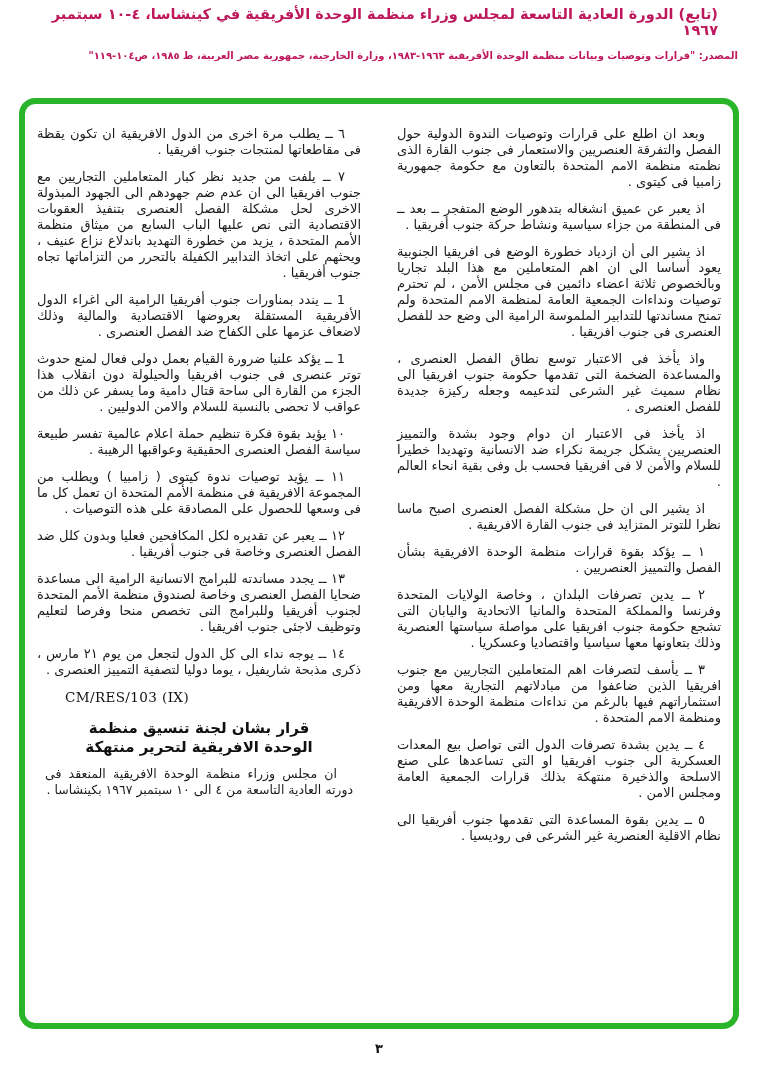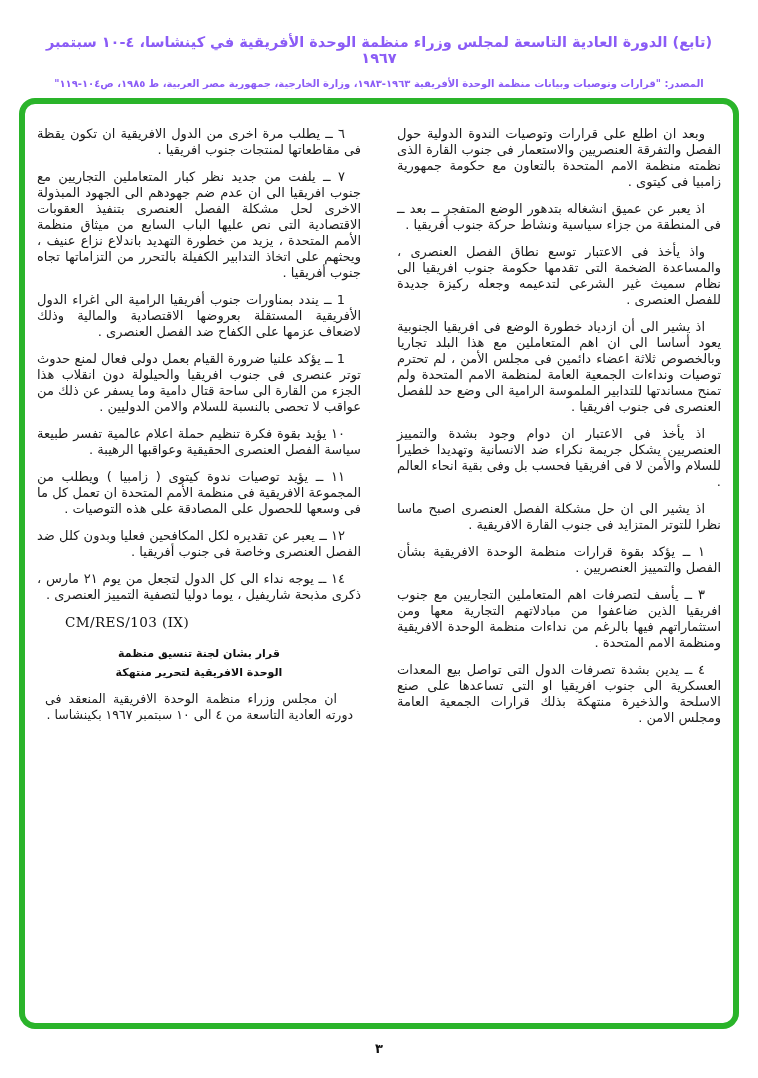--- a/index.html
+++ b/index.html
@@ -9,22 +9,22 @@
     background: #ffffff;
     font-family: "DejaVu Sans", sans-serif;
   }
   .page {
     position: relative;
     width: 758px; height: 1078px;
     background: #ffffff;
     overflow: hidden;
   }
   .header {
-    position: absolute; top: 34px; left: 0; width: 100%;
-    text-align: center; direction: rtl; color: #8b5cf6;
+    position: absolute; top: 6px; left: 0; width: 100%;
+    direction: rtl; color: #be185d;
   }
   .header-title { font-size: 14.5px; font-weight: 700; padding: 0 40px; }
   .header-source { font-size: 10px; font-weight: 700; margin-top: 12px; padding: 0 20px; }
   .frame {
     position: absolute; left: 19px; top: 98px;
     width: 720px; height: 931px;
     border: 6px solid #2ab42a;
     border-radius: 16px;
     padding: 22px 12px 10px 12px;
     direction: rtl;
@@ -49,21 +49,21 @@
     text-align: left;
     padding-left: 28px;
     font-family: "DejaVu Serif", serif;
     font-size: 13.5px;
     letter-spacing: 0.4px;
     color: #111111;
   }
   .res-title {
     text-align: center;
     font-weight: 700;
-    font-size: 11px;
+    font-size: 15px;
     line-height: 19px;
     margin: 0 0 9px 0;
     color: #101010;
   }
   .opening {
     margin: 8px;
     font-size: 12.5px;
     line-height: 16px;
     text-align: justify;
     text-indent: 16px;
@@ -83,37 +83,40 @@
   <div class="header">
     <div class="header-title">(تابع) الدورة العادية التاسعة لمجلس وزراء منظمة الوحدة الأفريقية في كينشاسا، ٤-١٠ سبتمبر ١٩٦٧</div>
     <div class="header-source">المصدر: "قرارات وتوصيات وبيانات منظمة الوحدة الأفريقية ١٩٦٣-١٩٨٣، وزارة الخارجية، جمهورية مصر العربية، ط ١٩٨٥، ص١٠٤-١١٩"</div>
   </div>
 
   <div class="frame" style="border-color: rgb(42, 180, 42);">
 
     <section class="column col-right">
       <p class="para">وبعد ان اطلع على قرارات وتوصيات الندوة الدولية حول الفصل والتفرقة العنصريين والاستعمار فى جنوب القارة الذى نظمته منظمة الامم المتحدة بالتعاون مع حكومة جمهورية زامبيا فى كيتوى .</p>
       <p class="para">اذ يعبر عن عميق انشغاله بتدهور الوضع المتفجر ــ بعد ــ فى المنطقة من جزاء سياسية ونشاط حركة جنوب أفريقيا .</p>
+      <p class="para">اذ يشير الى أن ازدياد خطورة الوضع فى افريقيا الجنوبية يعود أساسا الى ان اهم المتعاملين مع هذا البلد تجاريا وبالخصوص ثلاثة اعضاء دائمين فى مجلس الأمن ، لم تحترم توصيات ونداءات الجمعية العامة لمنظمة الامم المتحدة ولم تمنح مساندتها للتدابير الملموسة الرامية الى وضع حد للفصل العنصرى فى جنوب افريقيا .</p>
       <p class="para">واذ يأخذ فى الاعتبار توسع نطاق الفصل العنصرى ، والمساعدة الضخمة التى تقدمها حكومة جنوب افريقيا الى نظام سميث غير الشرعى لتدعيمه وجعله ركيزة جديدة للفصل العنصرى .</p>
-      <p class="para">اذ يشير الى أن ازدياد خطورة الوضع فى افريقيا الجنوبية يعود أساسا الى ان اهم المتعاملين مع هذا البلد تجاريا وبالخصوص ثلاثة اعضاء دائمين فى مجلس الأمن ، لم تحترم توصيات ونداءات الجمعية العامة لمنظمة الامم المتحدة ولم تمنح مساندتها للتدابير الملموسة الرامية الى وضع حد للفصل العنصرى فى جنوب افريقيا .</p>
       <p class="para">اذ يأخذ فى الاعتبار ان دوام وجود بشدة والتمييز العنصريين يشكل جريمة نكراء ضد الانسانية وتهديدا خطيرا للسلام والأمن لا فى افريقيا فحسب بل وفى بقية انحاء العالم .</p>
       <p class="para">اذ يشير الى ان حل مشكلة الفصل العنصرى اصبح ماسا نظرا للتوتر المتزايد فى جنوب القارة الافريقية .</p>
       <p class="para">١ ــ يؤكد بقوة قرارات منظمة الوحدة الافريقية بشأن الفصل والتمييز العنصريين .</p>
+      <p class="para">٢ ــ يدين تصرفات البلدان ، وخاصة الولايات المتحدة وفرنسا والمملكة المتحدة والمانيا الاتحادية واليابان التى تشجع حكومة جنوب افريقيا على مواصلة سياستها العنصرية وذلك بتعاونها معها سياسيا واقتصاديا وعسكريا .</p>
       <p class="para">٣ ــ يأسف لتصرفات اهم المتعاملين التجاريين مع جنوب افريقيا الذين ضاعفوا من مبادلاتهم التجارية معها ومن استثماراتهم فيها بالرغم من نداءات منظمة الوحدة الافريقية ومنظمة الامم المتحدة .</p>
       <p class="para">٤ ــ يدين بشدة تصرفات الدول التى تواصل بيع المعدات العسكرية الى جنوب افريقيا او التى تساعدها على صنع الاسلحة والذخيرة منتهكة بذلك قرارات الجمعية العامة ومجلس الامن .</p>
+      <p class="para">٥ ــ يدين بقوة المساعدة التى تقدمها جنوب أفريقيا الى نظام الاقلية العنصرية غير الشرعى فى روديسيا .</p>
     </section>
 
     <section class="column col-left">
       <p class="para">٦ ــ يطلب مرة اخرى من الدول الافريقية ان تكون يقظة فى مقاطعاتها لمنتجات جنوب افريقيا .</p>
       <p class="para">٧ ــ يلفت من جديد نظر كبار المتعاملين التجاريين مع جنوب افريقيا الى ان عدم ضم جهودهم الى الجهود المبذولة الاخرى لحل مشكلة الفصل العنصرى بتنفيذ العقوبات الاقتصادية التى نص عليها الباب السابع من ميثاق منظمة الأمم المتحدة ، يزيد من خطورة التهديد باندلاع نزاع عنيف ، ويحثهم على اتخاذ التدابير الكفيلة بالتحرر من التزاماتها تجاه جنوب أفريقيا .</p>
       <p class="para">1 ــ يندد بمناورات جنوب أفريقيا الرامية الى اغراء الدول الأفريقية المستقلة بعروضها الاقتصادية والمالية وذلك لاضعاف عزمها على الكفاح ضد الفصل العنصرى .</p>
       <p class="para">1 ــ يؤكد علنيا ضرورة القيام بعمل دولى فعال لمنع حدوث توتر عنصرى فى جنوب افريقيا والحيلولة دون انقلاب هذا الجزء من القارة الى ساحة قتال دامية وما يسفر عن ذلك من عواقب لا تحصى بالنسبة للسلام والامن الدوليين .</p>
       <p class="para">١٠ يؤيد بقوة فكرة تنظيم حملة اعلام عالمية تفسر طبيعة سياسة الفصل العنصرى الحقيقية وعواقبها الرهيبة .</p>
       <p class="para">١١ ــ يؤيد توصيات ندوة كيتوى ( زامبيا ) ويطلب من المجموعة الافريقية فى منظمة الأمم المتحدة ان تعمل كل ما فى وسعها للحصول على المصادقة على هذه التوصيات .</p>
       <p class="para">١٢ ــ يعبر عن تقديره لكل المكافحين فعليا وبدون كلل ضد الفصل العنصرى وخاصة فى جنوب أفريقيا .</p>
+      <p class="para">١٣ ــ يجدد مساندته للبرامج الانسانية الرامية الى مساعدة ضحايا الفصل العنصرى وخاصة لصندوق منظمة الأمم المتحدة لجنوب أفريقيا وللبرامج التى تخصص منحا وفرصا لتعليم وتوظيف لاجئى جنوب افريقيا .</p>
       <p class="para">١٤ ــ يوجه نداء الى كل الدول لتجعل من يوم ٢١ مارس ، ذكرى مذبحة شاريفيل ، يوما دوليا لتصفية التمييز العنصرى .</p>
 
       <div class="reference">CM/RES/103 (IX)</div>
 
       <div class="res-title">
         <div>قرار بشان لجنة تنسيق منظمة</div>
         <div>الوحدة الافريقية لتحرير منتهكة</div>
       </div>
 
       <p class="opening">ان مجلس وزراء منظمة الوحدة الافريقية المنعقد فى دورته العادية التاسعة من ٤ الى ١٠ سبتمبر ١٩٦٧ بكينشاسا .</p>

